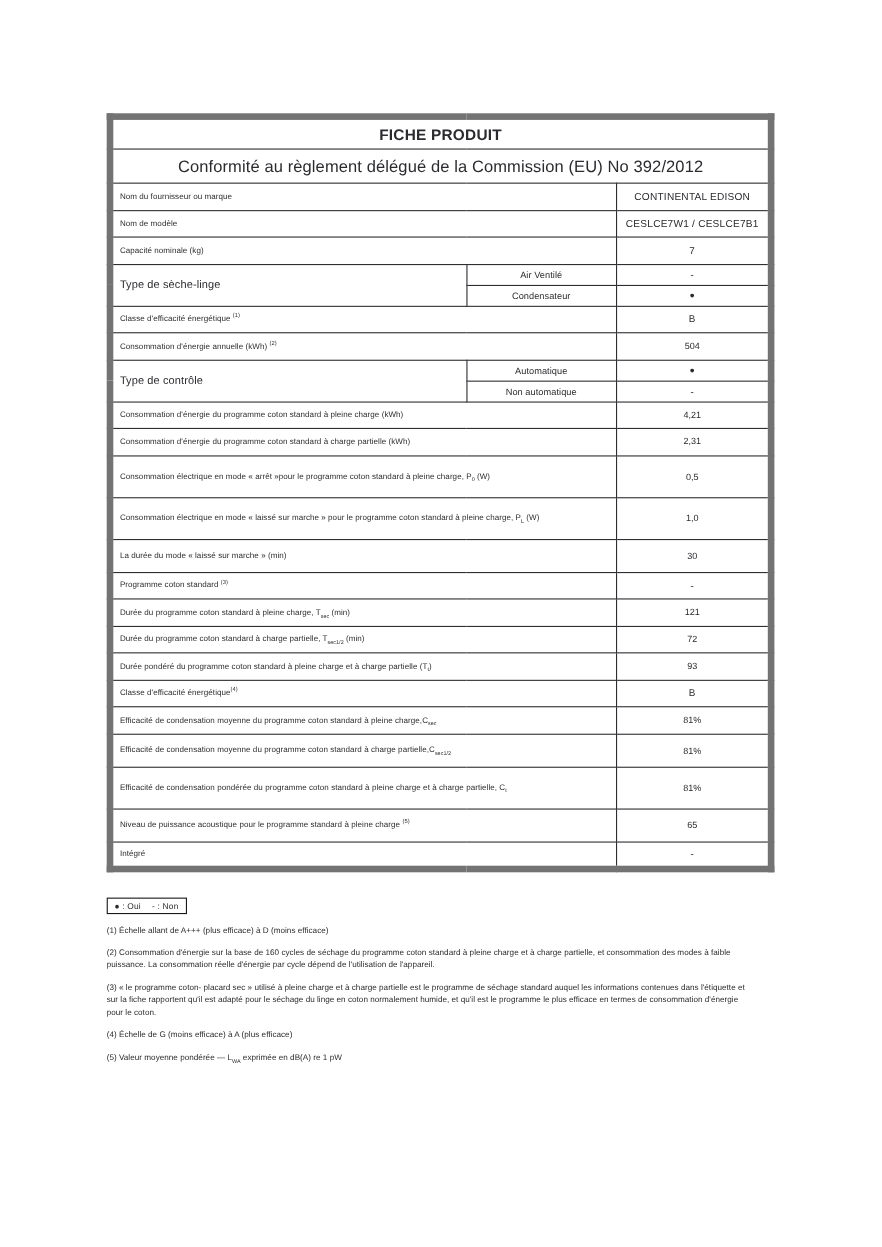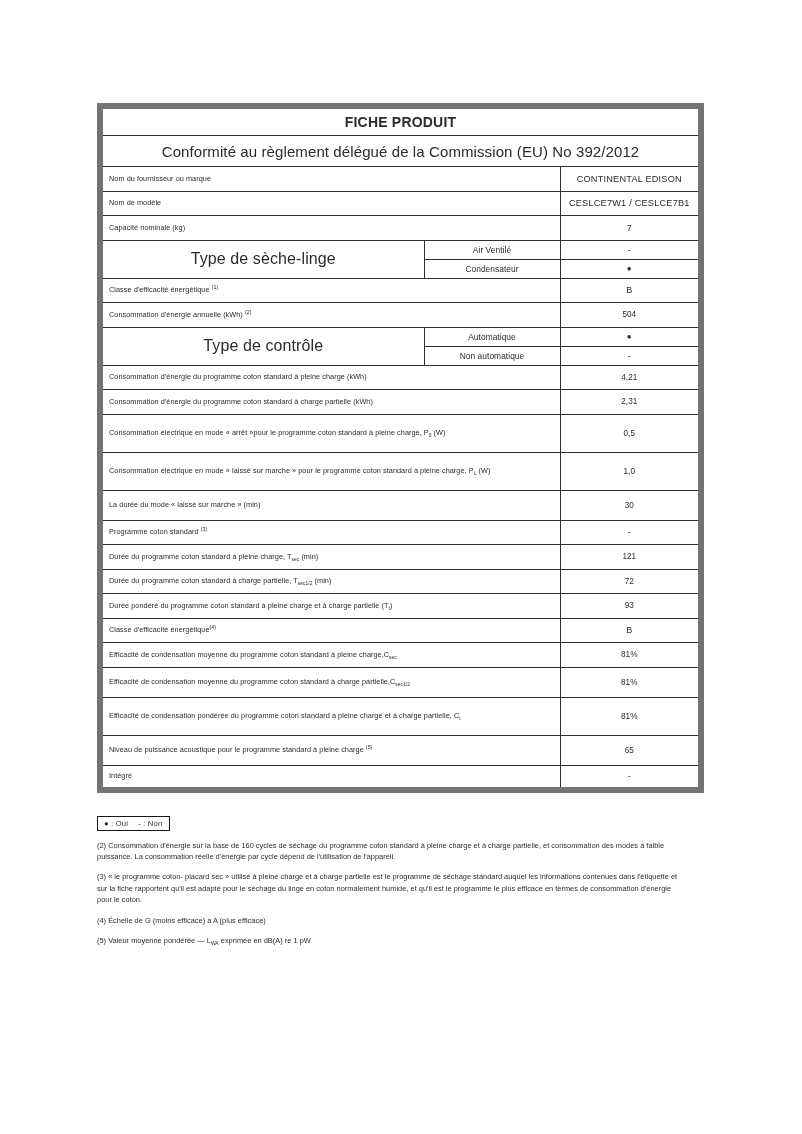--- a/index.html
+++ b/index.html
@@ -57,23 +57,23 @@
     margin-left: 20px;
   }
 
   .lbl {
     font-size: 7.3px;
     line-height: 1.35;
     letter-spacing: .05px;
     text-align: left;
   }
   .lbl-big {
-    font-size: 16px;
+    font-size: 10px;
     letter-spacing: .1px;
-    text-align: center;
+    text-align: left;
   }
   .sub {
     font-size: 8.4px;
     text-align: center;
     letter-spacing: .05px;
   }
   .val {
     font-size: 9px;
     text-align: center;
     letter-spacing: .1px;
@@ -272,20 +272,21 @@
           <td class="lbl" colspan="2">Intégré</td>
           <td class="val">-</td>
         </tr>
 
       </tbody>
     </table>
 
     <div class="legend"><span>● : Oui</span><span class="gap"></span><span>- : Non</span></div>
 
     <div class="notes">
+      <div class="note">(1) Échelle allant de A+++ (plus efficace) à D (moins efficace)</div>
       <div class="note">(2) Consommation d'énergie sur la base de 160 cycles de séchage du programme coton standard à pleine charge et à charge partielle, et consommation des modes à faible puissance. La consommation réelle d'énergie par cycle dépend de l'utilisation de l'appareil.</div>
       <div class="note">(3) « le programme coton- placard sec » utilisé à pleine charge et à charge partielle est le programme de séchage standard auquel les informations contenues dans l'étiquette et sur la fiche rapportent qu'il est adapté pour le séchage du linge en coton normalement humide, et qu'il est le programme le plus efficace en termes de consommation d'énergie pour le coton.</div>
       <div class="note">(4) Échelle de G (moins efficace) à A (plus efficace)</div>
       <div class="note"><span>(5) Valeur moyenne pondérée — L</span><sub>WA</sub><span> exprimée en dB(A) re 1 pW</span></div>
     </div>
 
   </div>
 </div>
 
 </body></html>

